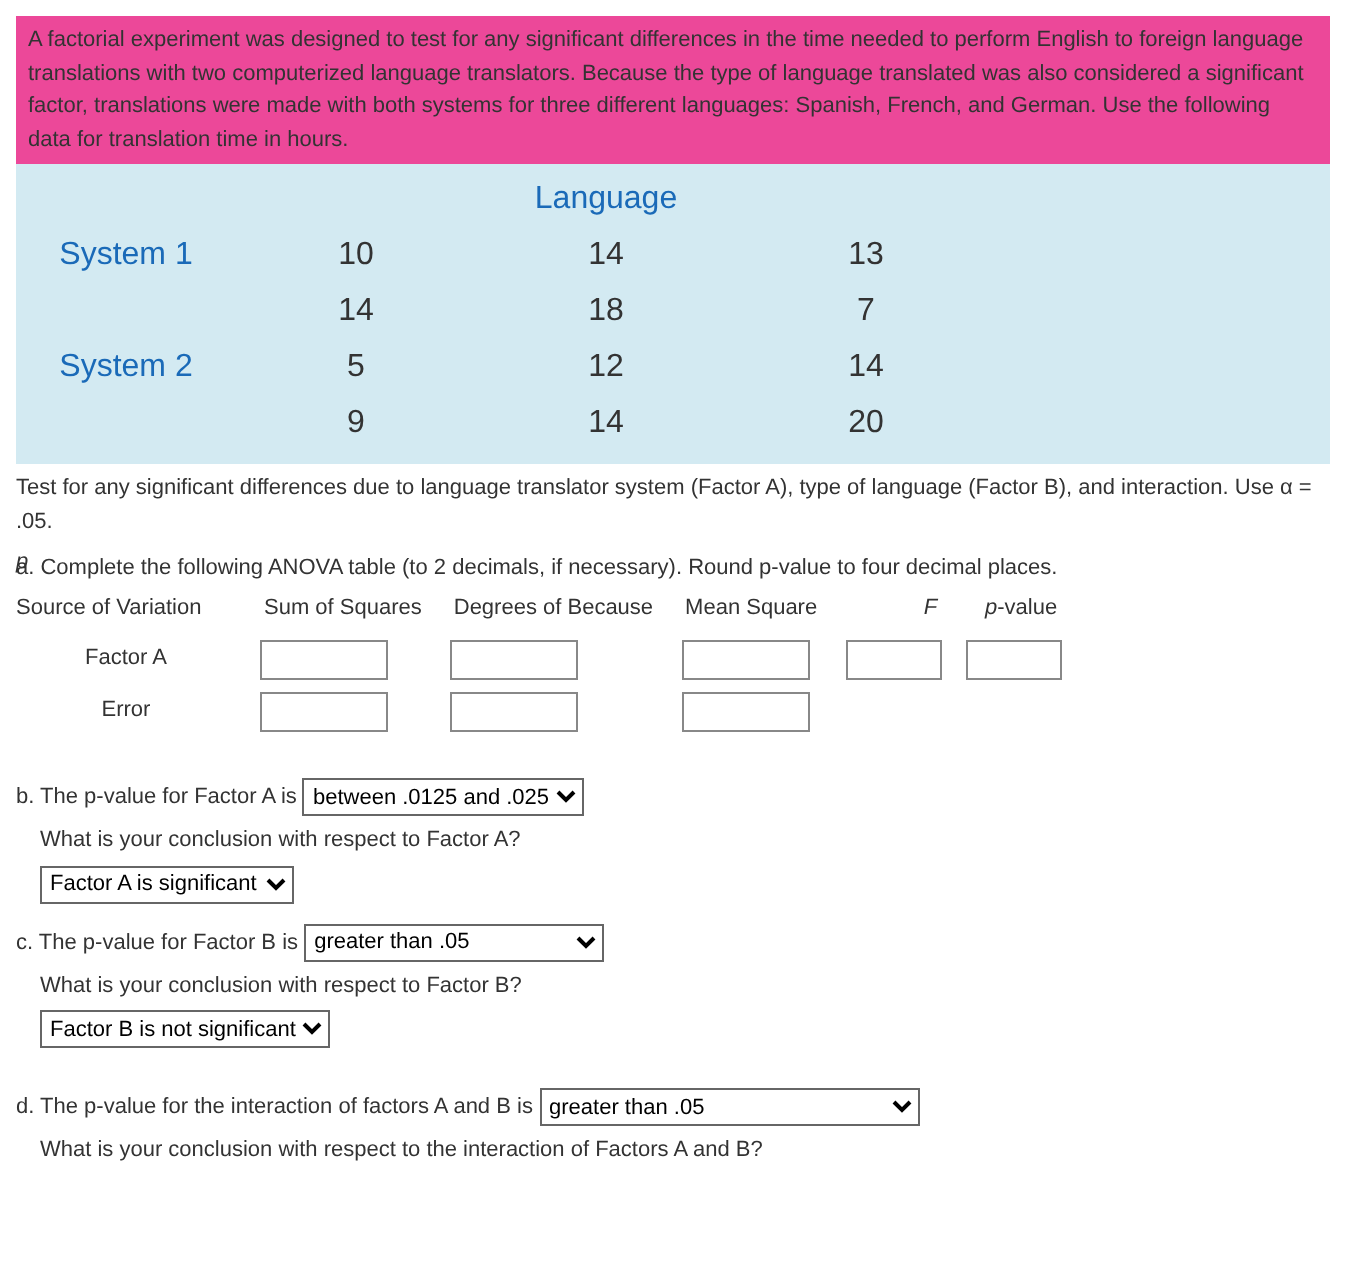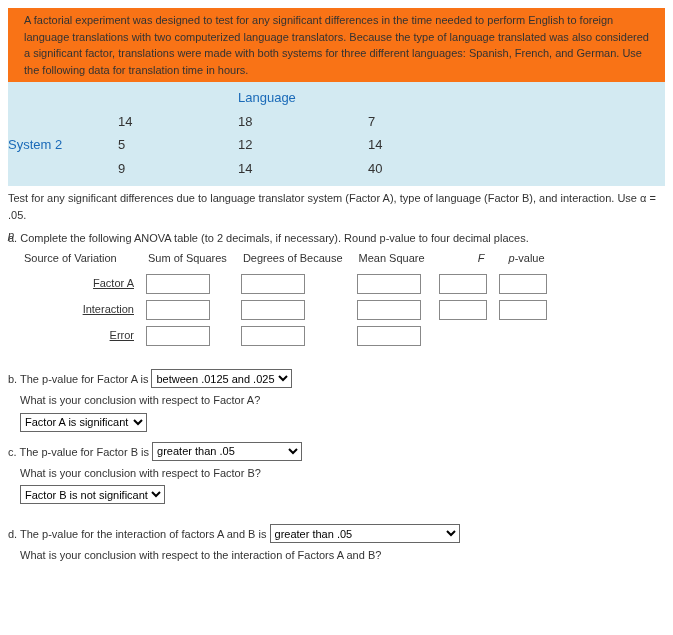--- a/index.html
+++ b/index.html
@@ -5,79 +5,78 @@
     body {
       font-family: Verdana, Geneva, sans-serif;
       font-size: 11px;
       color: #333;
       margin: 0;
       padding: 8px;
       width: 657px;
       line-height: 1.5;
     }
     .intro {
-      background: #f97316;
-      padding: 4px 16px;
+      background: #ec4899;
+      padding: 4px 6px;
       margin-bottom: 0;
     }
     .data-table-wrap {
       background: #d3eaf2;
       padding: 4px 0 6px 0;
     }
     .data-table {
       border-collapse: collapse;
       width: 100%;
     }
     .data-table td, .data-table th {
       padding: 2px 0;
-      text-align: left;
+      text-align: center;
       font-weight: normal;
-      font-size: 13px;
+      font-size: 16px;
     }
     .lang-hdr {
       color: #1a6ab8;
       font-weight: bold;
     }
     .sys-label {
       color: #1a6ab8;
       font-weight: bold;
       text-align: left;
       padding-left: 16px;
     }
     .col-hdr {
       font-weight: bold;
     }
     .question {
       margin: 4px 0;
     }
     .anova-table {
       border-collapse: collapse;
-      margin-left: 16px;
+      margin-left: 0;
       margin-top: 2px;
     }
     .anova-table th {
       font-weight: normal;
       font-size: 11px;
       text-align: right;
       padding: 0 8px 4px 8px;
     }
     .anova-table th:first-child {
       text-align: left;
       padding-left: 0;
     }
     .anova-table td {
       padding: 3px 6px;
       font-size: 11px;
       vertical-align: middle;
     }
     .anova-table td:first-child {
-      text-align: right;
+      text-align: center;
       padding-left: 0;
       min-width: 110px;
-      text-decoration: underline;
     }
     .num-input {
       width: 58px;
       height: 16px;
       border: 1px solid #888;
       font-size: 11px;
       padding: 1px 2px;
     }
     .sel {
       font-size: 11px;
@@ -103,38 +102,45 @@
   <table class="data-table">
     <tbody>
         <tr>
       <td style="width:110px"></td>
       <td style="width:120px"></td>
       <td class="lang-hdr" style="width:130px">Language</td>
       <td style="width:130px"></td>
       <td></td>
     </tr>
     <tr>
+      <td class="sys-label">System 1</td>
+      <td>10</td>
+      <td>14</td>
+      <td>13</td>
+      <td></td>
+    </tr>
+    <tr>
       <td class="sys-label"></td>
       <td>14</td>
       <td>18</td>
       <td>7</td>
       <td></td>
     </tr>
     <tr>
       <td class="sys-label">System 2</td>
       <td>5</td>
       <td>12</td>
       <td>14</td>
       <td></td>
     </tr>
     <tr>
       <td class="sys-label"></td>
       <td>9</td>
       <td>14</td>
-      <td>40</td>
+      <td>20</td>
       <td></td>
     </tr>
   </tbody>
     </table>
 </div>
 
 <div class="question">Test for any significant differences due to language translator system (Factor A), type of language (Factor B), and interaction. Use α = .05.</div>
 
 <div class="question"><span class="ital">p</span></div>
 
@@ -152,28 +158,20 @@
   </tr>
   <tr>
     <td>Factor A</td>
     <td><input class="num-input" style=""></td>
     <td><input class="num-input" style=""></td>
     <td><input class="num-input" style=""></td>
     <td><input class="num-input" style="width: 42px;"></td>
     <td><input class="num-input" style="width: 42px;"></td>
   </tr>
   <tr>
-    <td>Interaction</td>
-    <td><input class="num-input" style=""></td>
-    <td><input class="num-input" style=""></td>
-    <td><input class="num-input" style=""></td>
-    <td><input class="num-input" style="width: 42px;"></td>
-    <td><input class="num-input" style="width: 42px;"></td>
-  </tr>
-  <tr>
     <td>Error</td>
     <td><input class="num-input" style=""></td>
     <td><input class="num-input" style=""></td>
     <td><input class="num-input" style=""></td>
     <td></td>
         <td></td>
   </tr>
 </tbody>
   </table>
 

